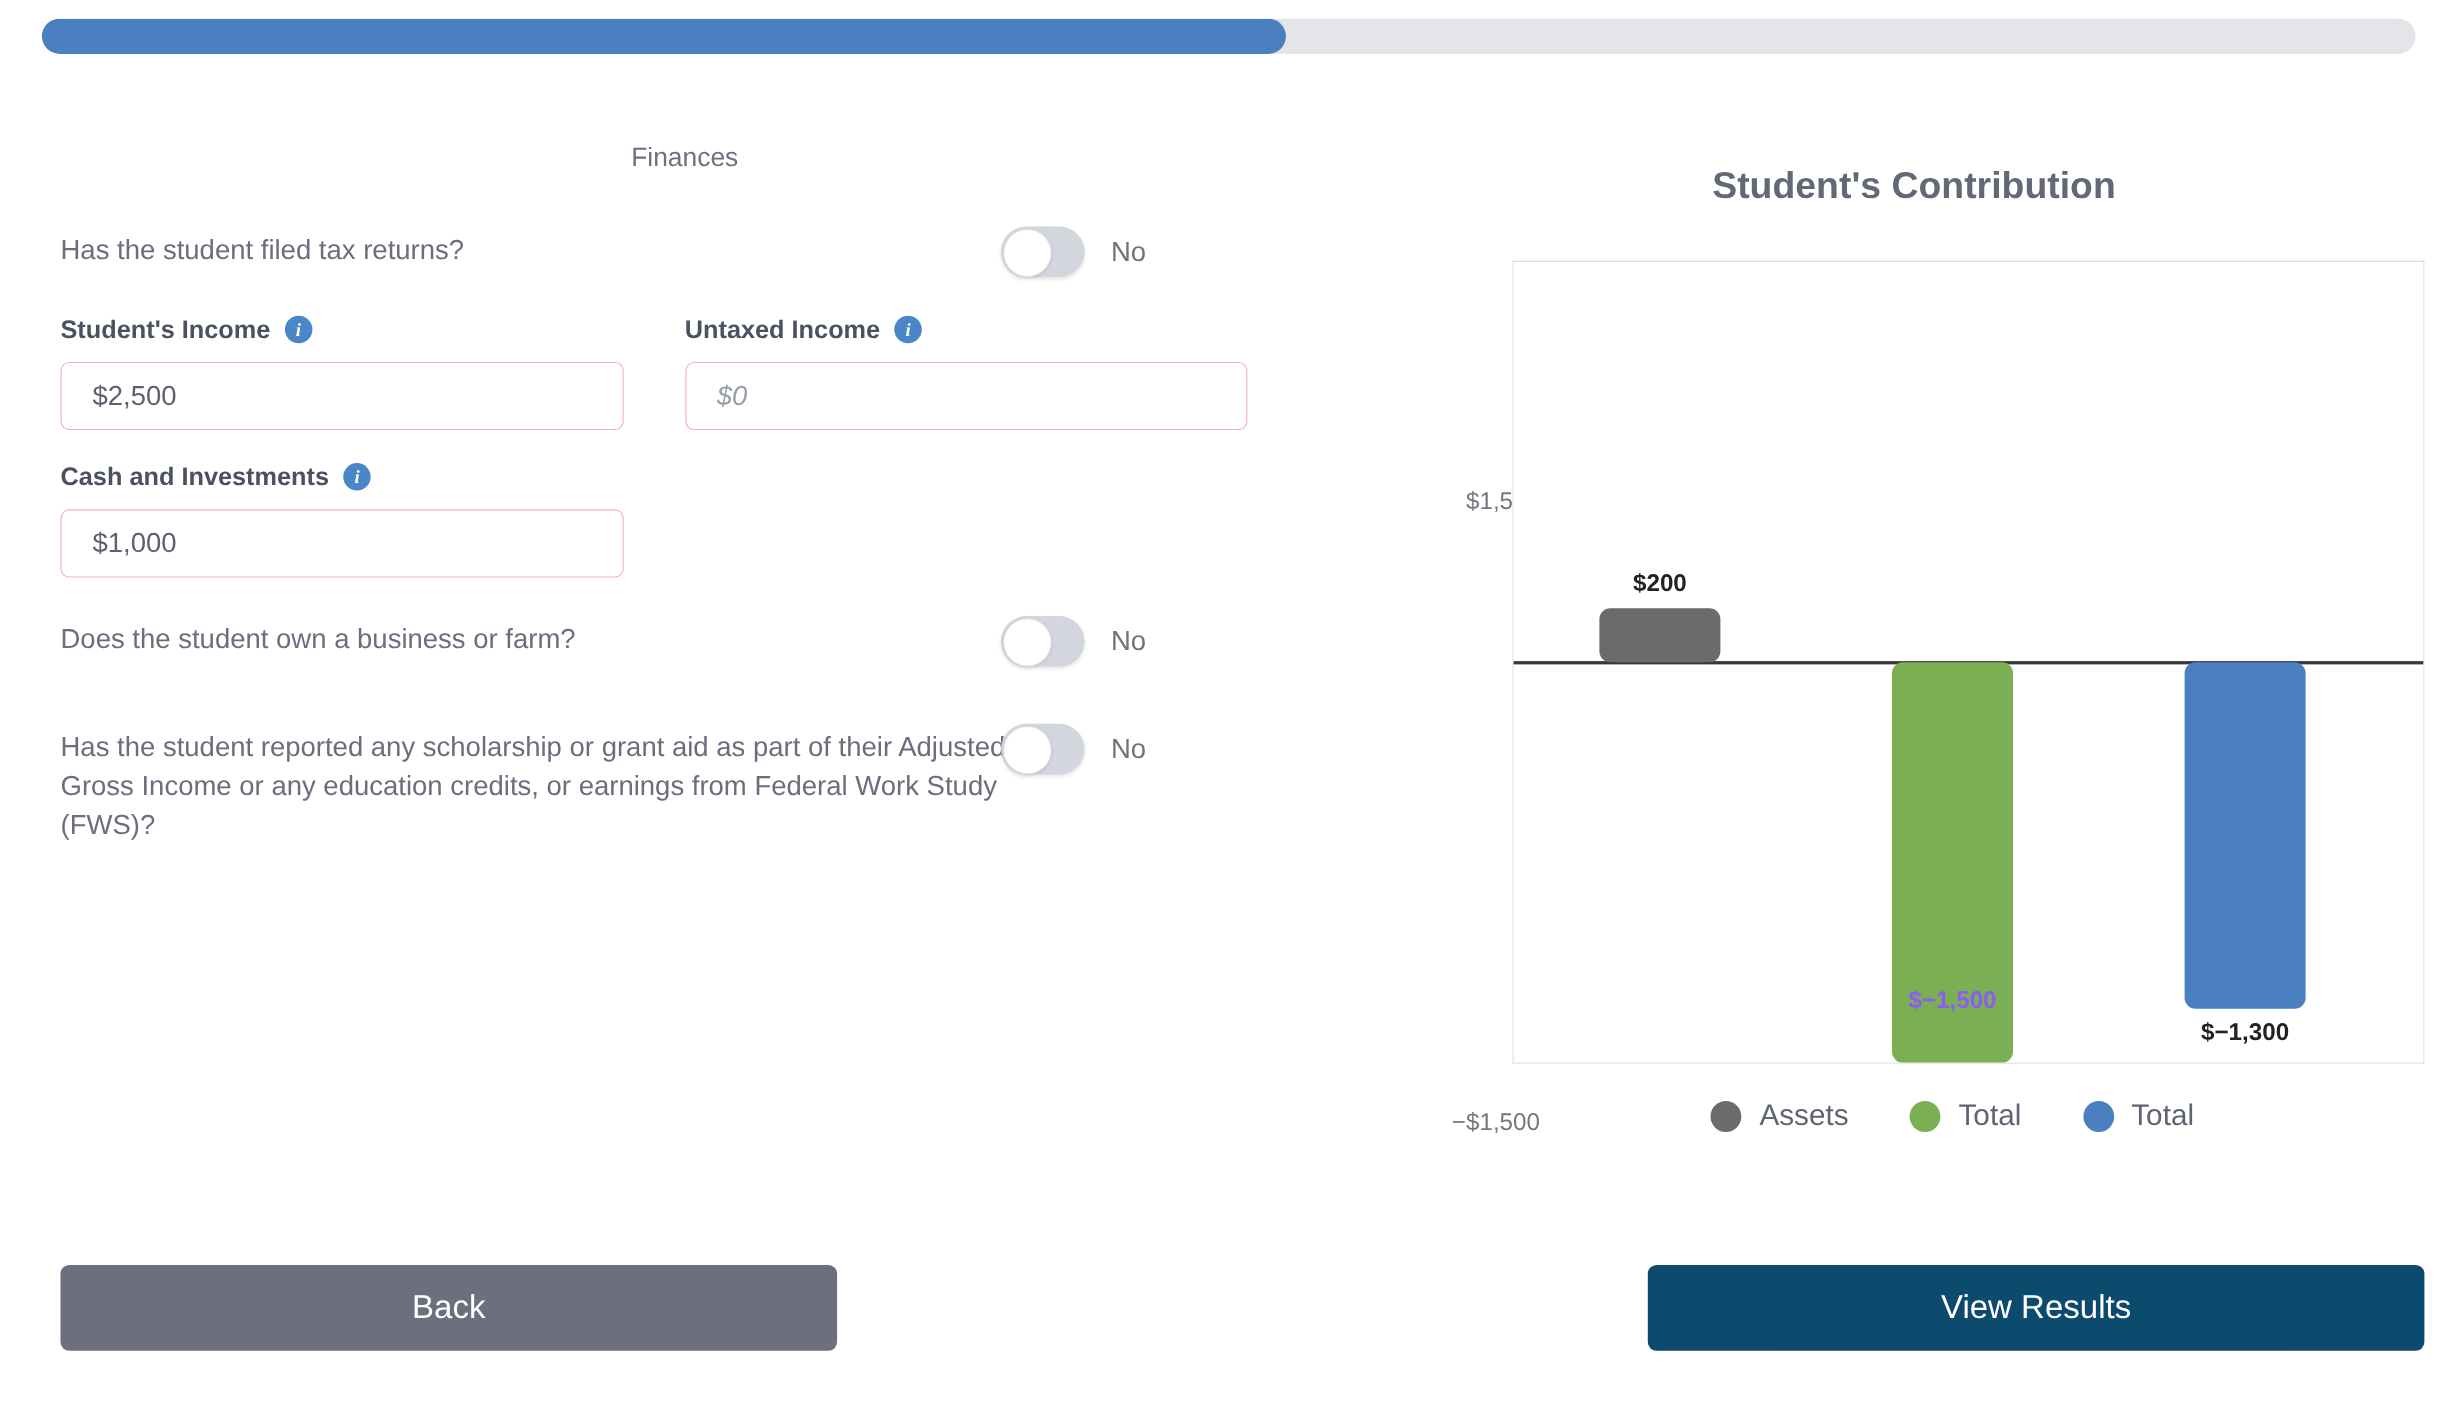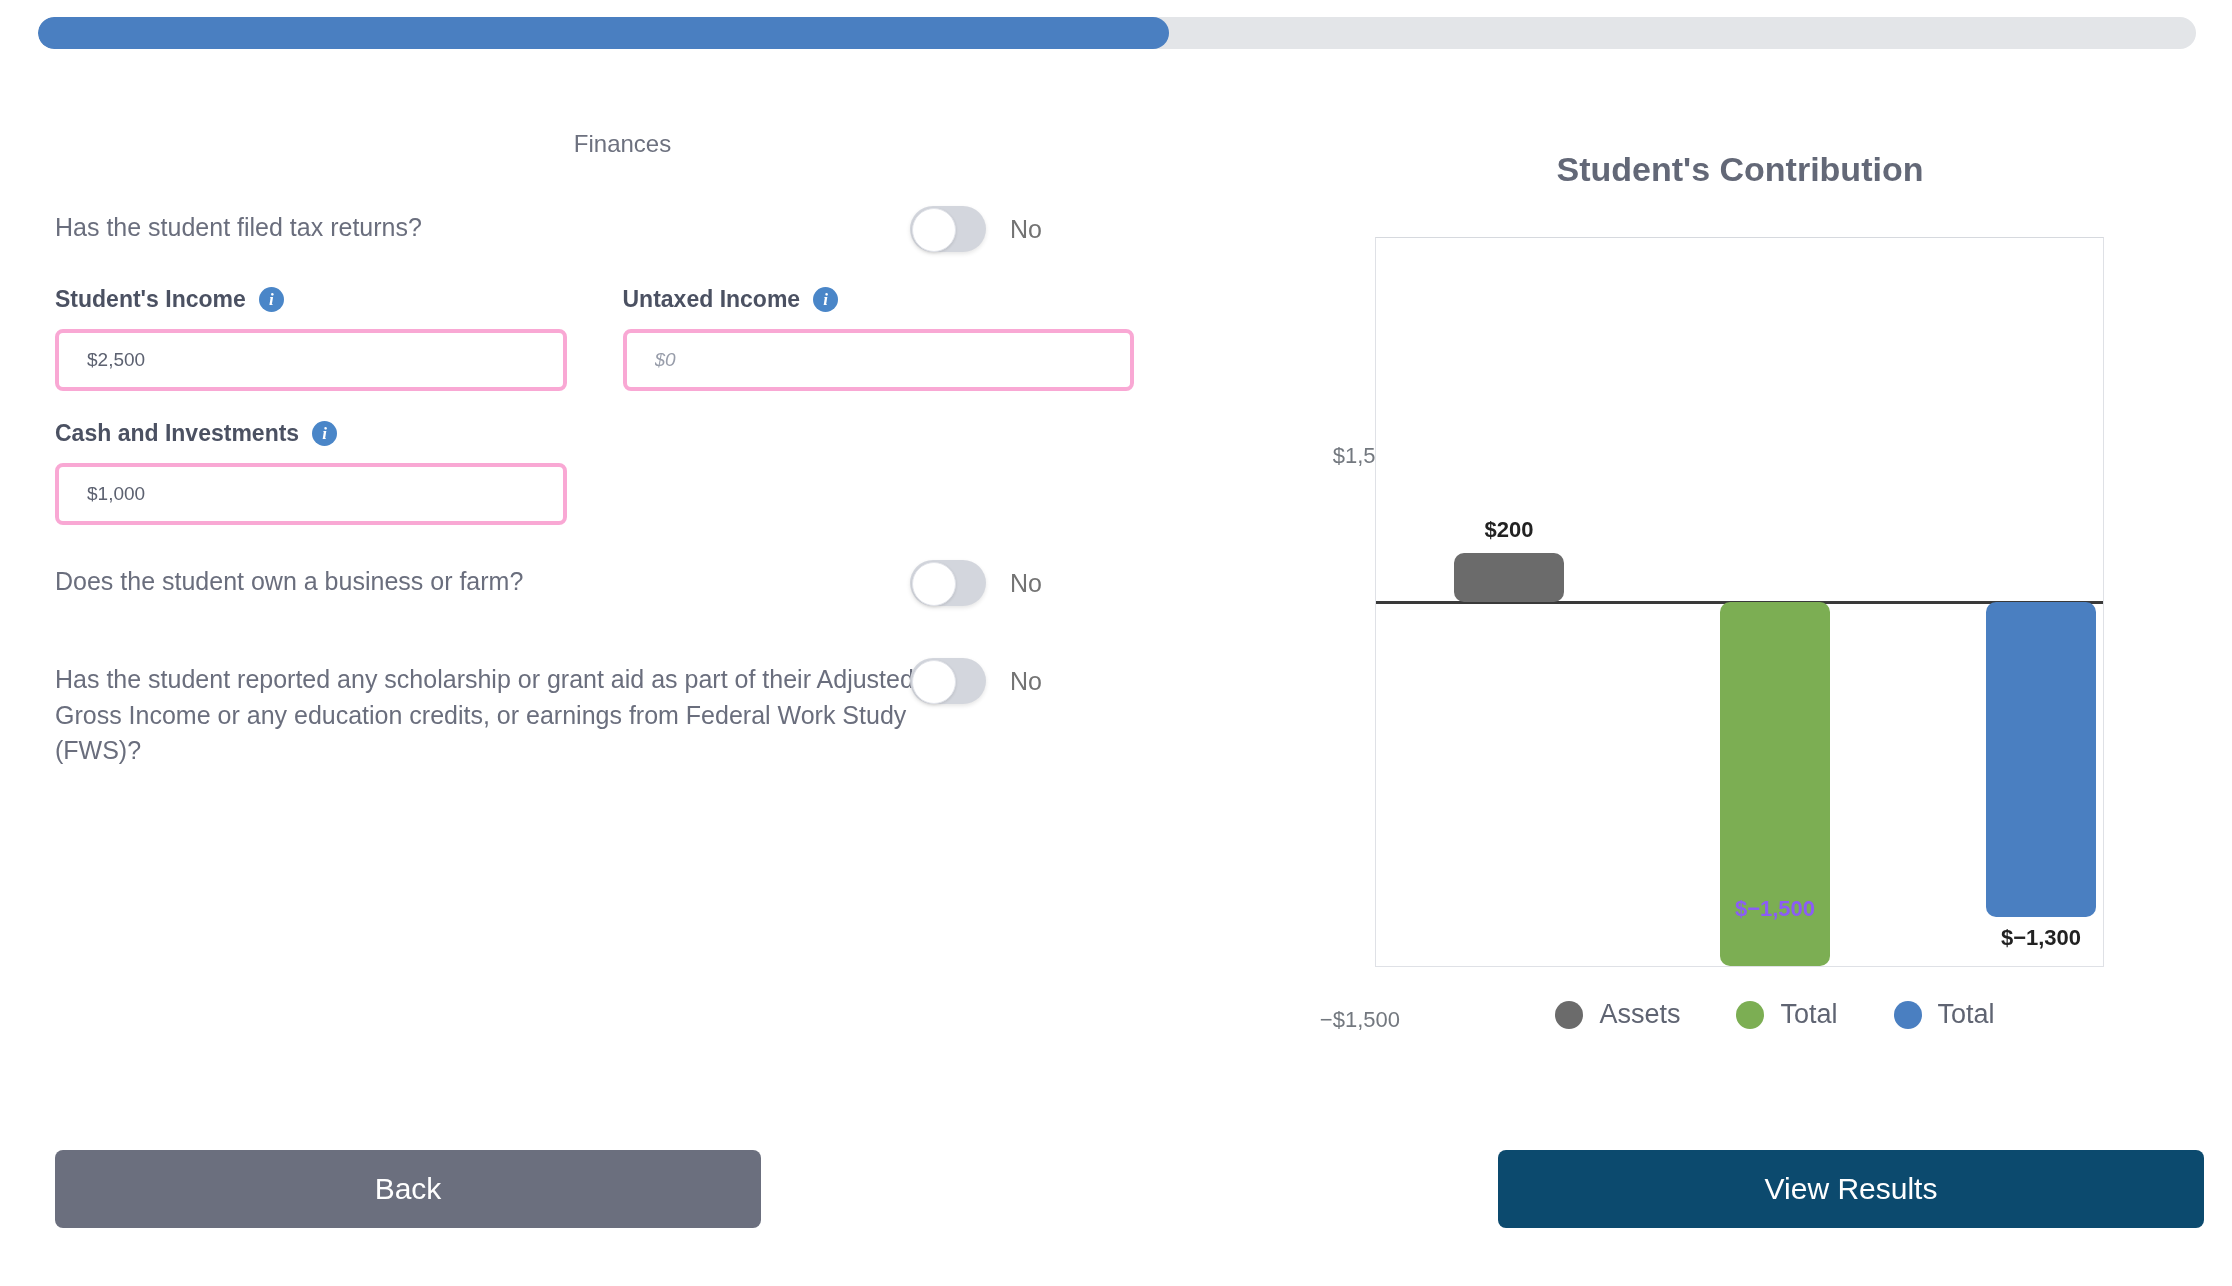--- a/index.html
+++ b/index.html
@@ -136,24 +136,24 @@
     display: flex;
     align-items: center;
     justify-content: center;
     font-family: "Liberation Serif", serif;
     flex: none;
   }
   .text-input {
     width: 100%;
     box-sizing: border-box;
     height: 62px;
-    border: 4px solid #f9a8d4;
+    border: 1px solid #f9a8d4;
     border-radius: 8px;
     background: #ffffff;
-    font-size: 19px;
+    font-size: 25px;
     color: #5c6170;
     padding: 0 28px;
     font-family: "Liberation Sans", sans-serif;
     outline: none;
   }
   .text-input::placeholder {
     color: #989daa;
     font-style: italic;
   }
 
@@ -185,21 +185,21 @@
     text-align: right;
   }
   #y-top   { top: 226px; }
   #y-zero  { top: 463px; }
   #y-bot   { top: 790px; }
 
   #plot-area {
     position: absolute;
     left: 165px;
     top: 20px;
-    width: 729px;
+    width: 829px;
     height: 730px;
     border: 1px solid #dfe1e6;
     border-top: 1px solid #d6d9de;
     box-sizing: border-box;
     background: #ffffff;
   }
   #zero-line {
     position: absolute;
     left: 0;
     width: 100%;

